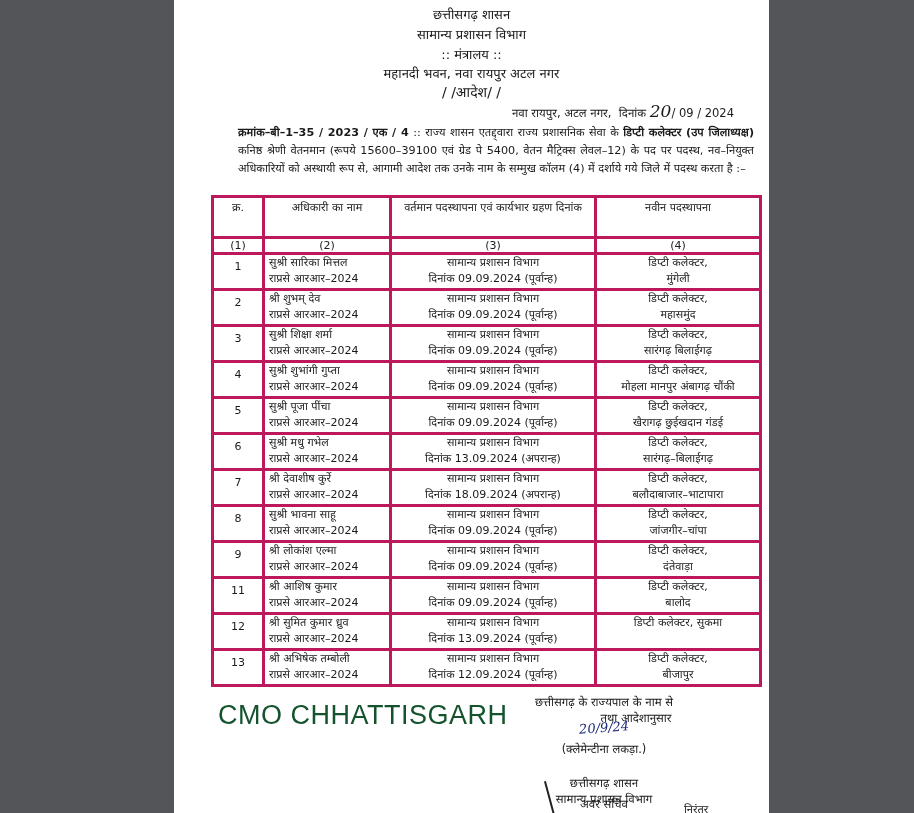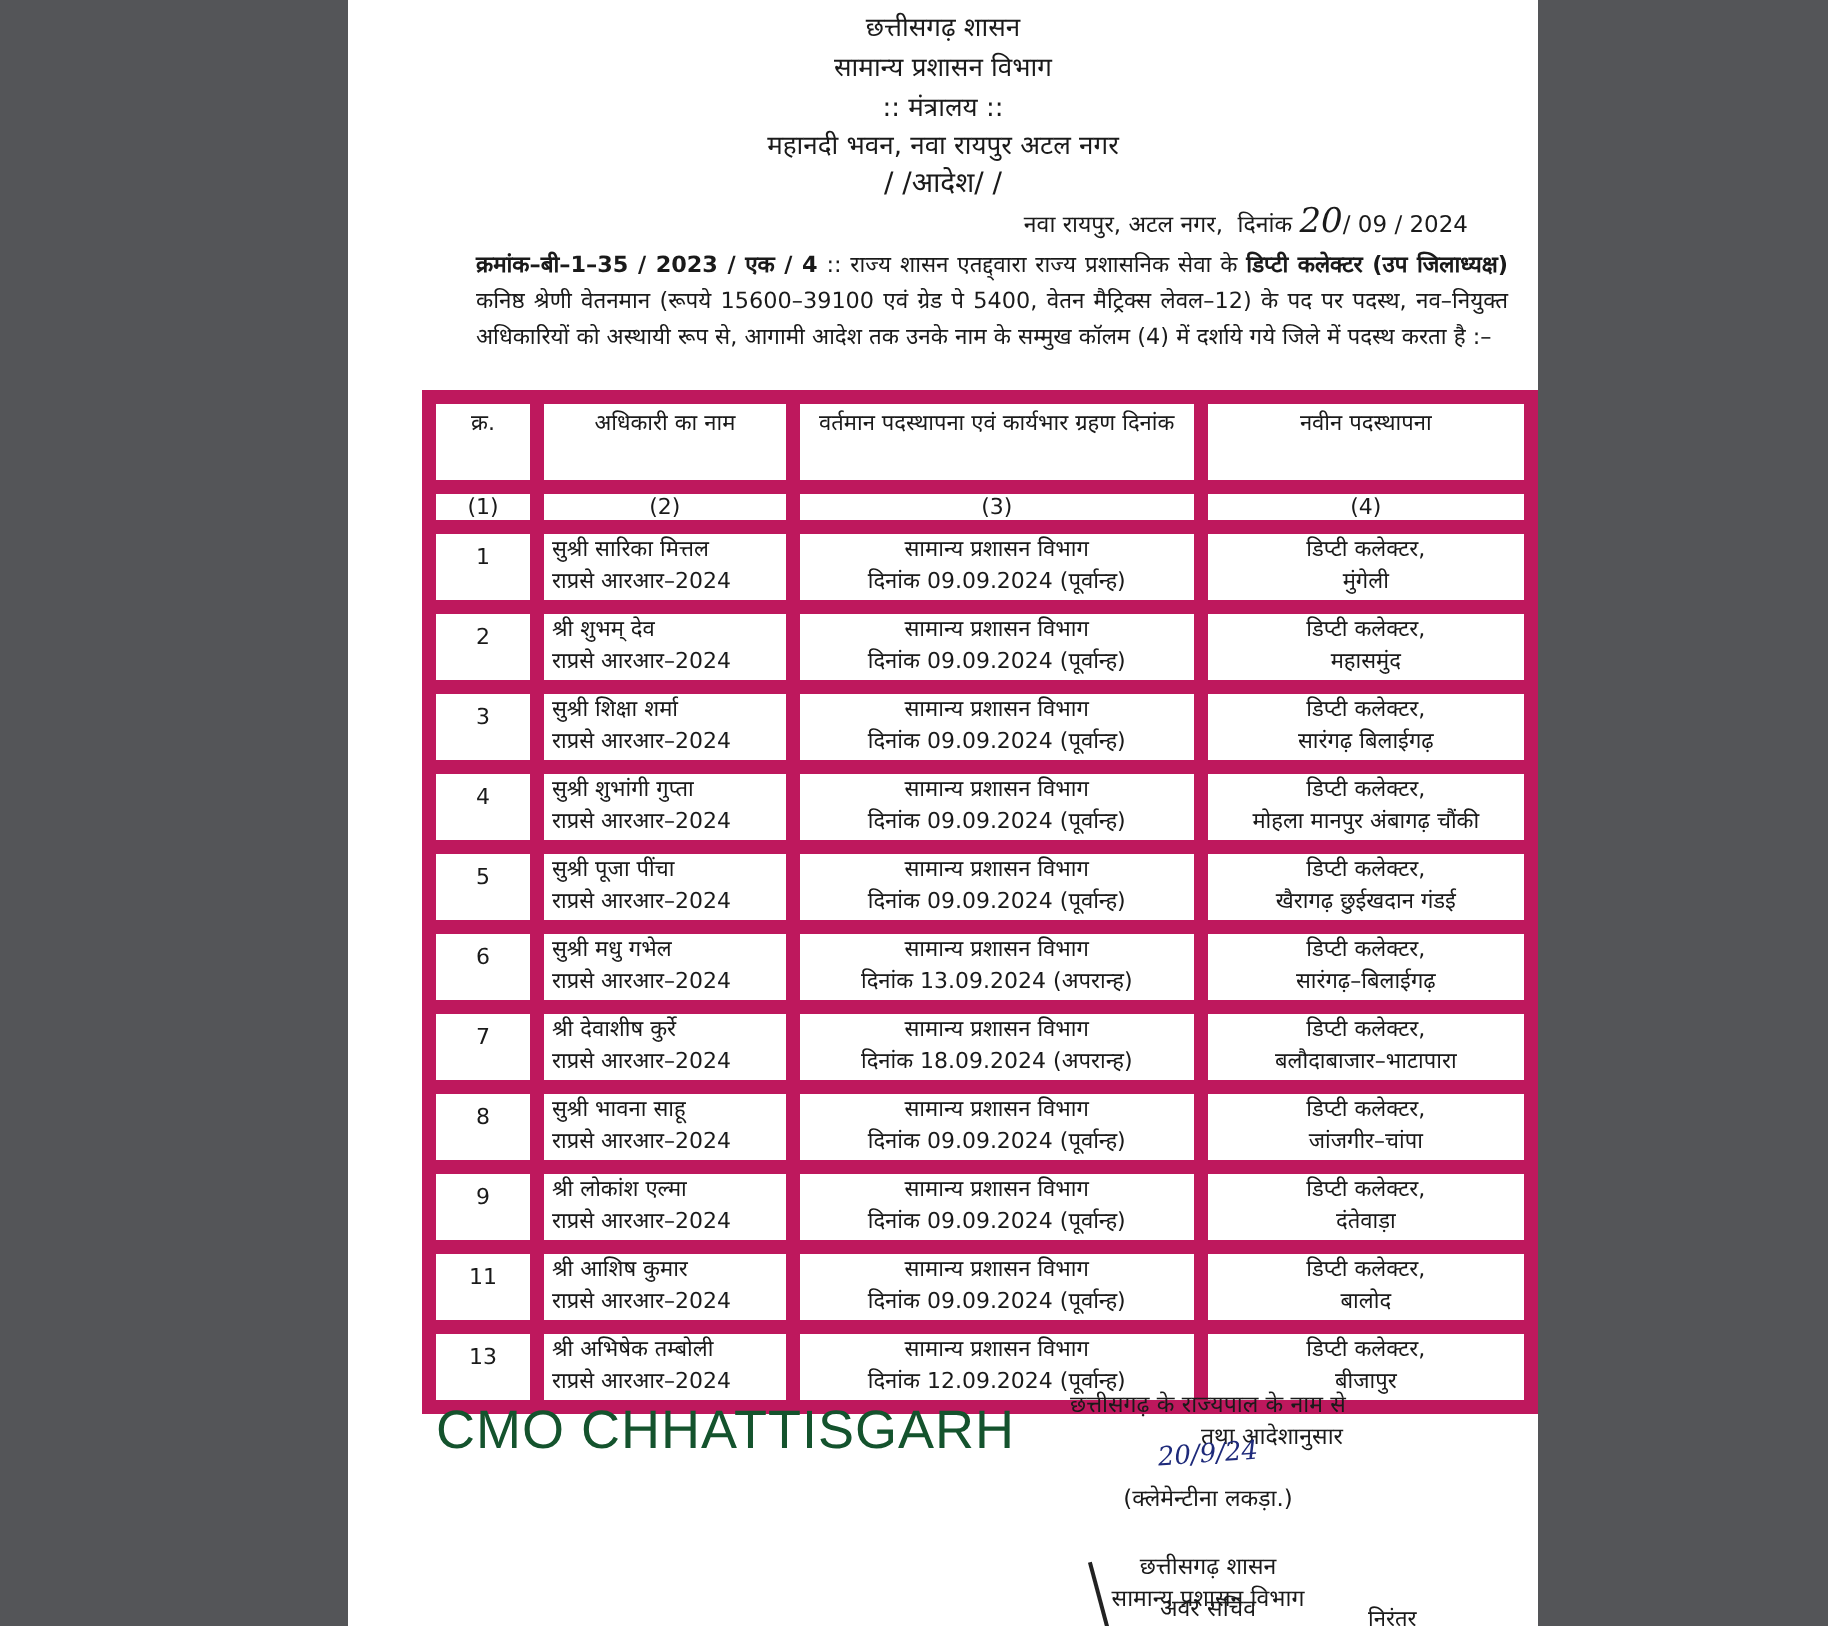--- a/index.html
+++ b/index.html
@@ -19,21 +19,21 @@
   .para {
     position:absolute; left:48px; width:516px; top:124px;
     font-size:11.2px; line-height:18px; text-align:justify;margin-left:16px;
   }
   .para b { font-weight:bold; }
   table.orders {
     position:absolute; left:37px; top:195px;
     border-collapse:collapse; font-size:11px;
   }
   table.orders td, table.orders th {
-    border:7px solid #be185d; padding:0 4px; vertical-align:top; font-weight:normal;
+    border:3px solid #be185d; padding:0 4px; vertical-align:top; font-weight:normal;
   }
   table.orders th { height:36px; text-align:center; line-height:15px; padding-top:2px; }
   table.orders tr.colnum td { height:13px; line-height:13px; text-align:center; padding:0; }
   table.orders tr.row td { height:33px; line-height:16px; }
   .c1 { width:40px; text-align:center; }
   .c2 { width:116px; }
   .c3 { width:194px; text-align:center; }
   .c4 { width:154px; text-align:center; }
   .num { padding-top:4px; display:block; }
   .watermark {
@@ -256,20 +256,37 @@
             <div>सामान्य प्रशासन विभाग</div>
             <div>दिनांक 09.09.2024 (पूर्वान्ह)</div>
           </td>
       <td class="c4">
             <div>डिप्टी कलेक्टर,</div>
             <div>बालोद</div>
           </td>
     </tr>
     <tr class="row">
       <td class="c1">
+            <span class="num">12</span>
+          </td>
+      <td class="c2">
+            <div>श्री सुमित कुमार ध्रुव</div>
+            <div>राप्रसे आरआर–2024</div>
+          </td>
+      <td class="c3">
+            <div>सामान्य प्रशासन विभाग</div>
+            <div>दिनांक 13.09.2024 (पूर्वान्ह)</div>
+          </td>
+      <td class="c4">
+            <div>डिप्टी कलेक्टर, सुकमा</div>
+            <div></div>
+          </td>
+    </tr>
+    <tr class="row">
+      <td class="c1">
             <span class="num">13</span>
           </td>
       <td class="c2">
             <div>श्री अभिषेक तम्बोली</div>
             <div>राप्रसे आरआर–2024</div>
           </td>
       <td class="c3">
             <div>सामान्य प्रशासन विभाग</div>
             <div>दिनांक 12.09.2024 (पूर्वान्ह)</div>
           </td>

